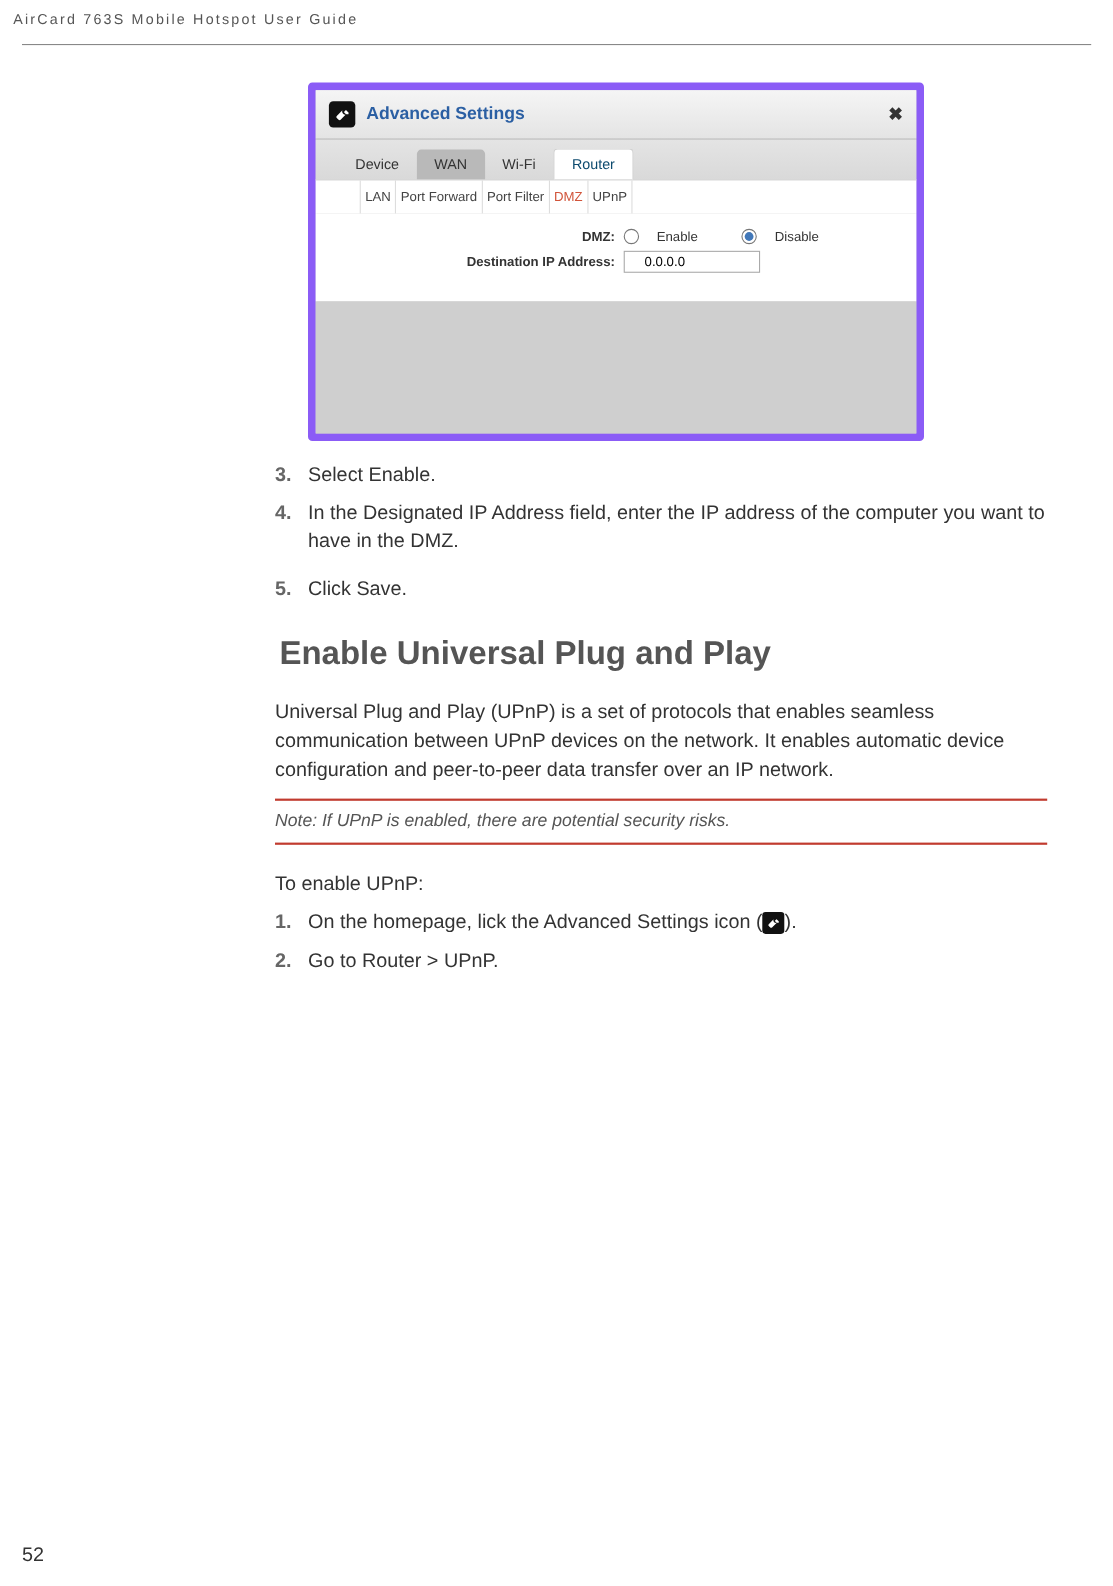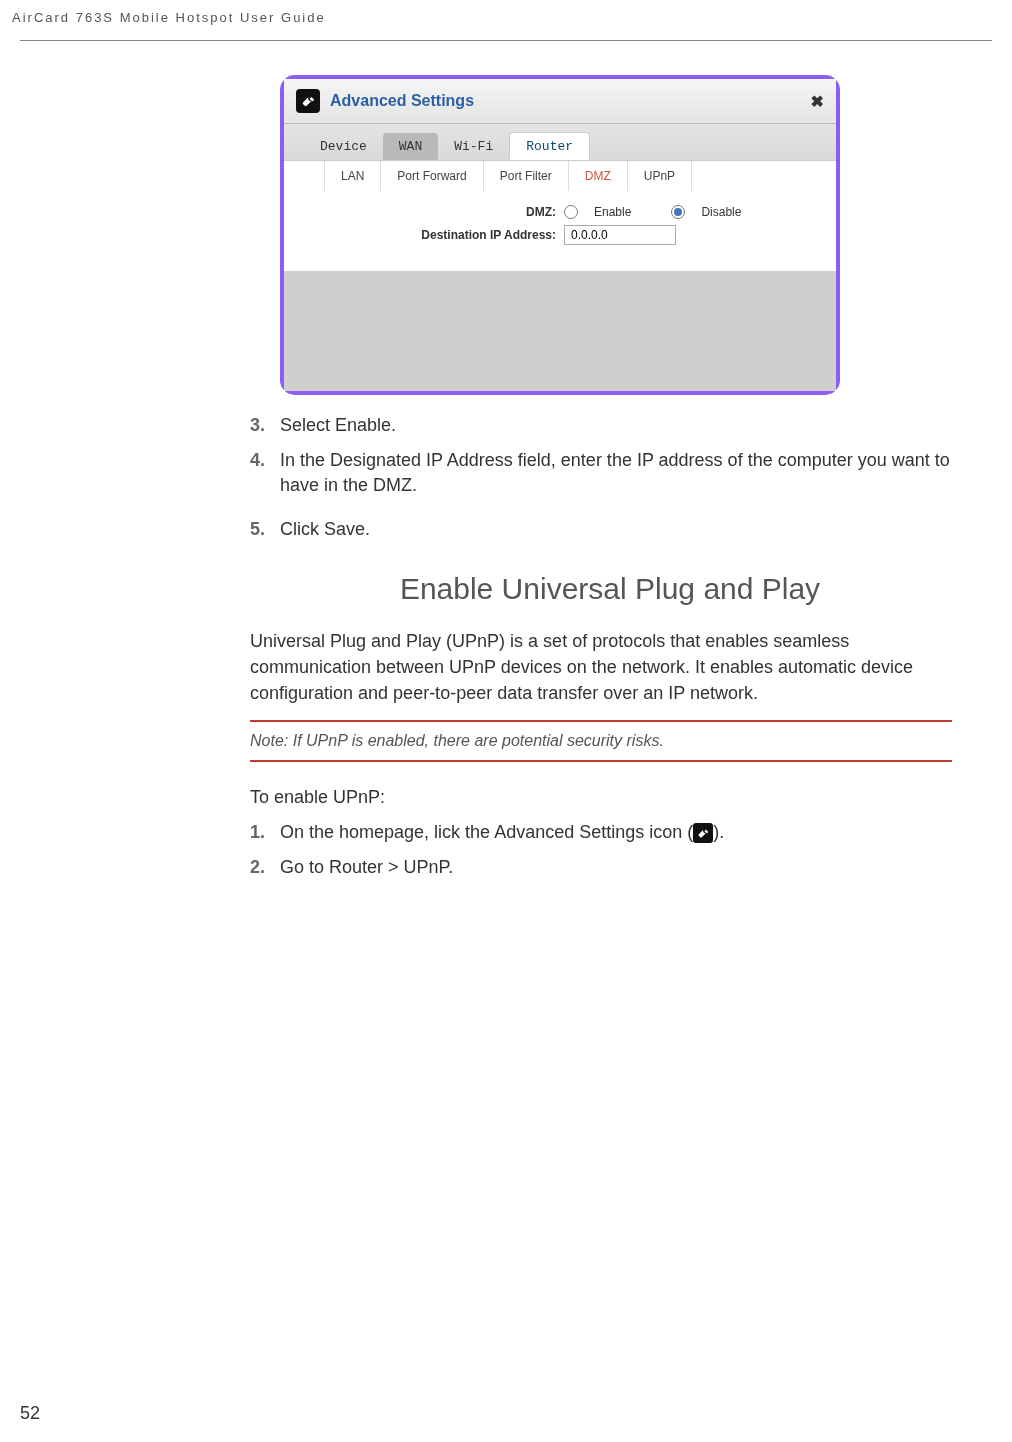--- a/index.html
+++ b/index.html
@@ -28,22 +28,22 @@
   }
   .content {
     position: absolute;
     top: 75px;
     left: 250px;
     right: 60px;
   }
   .screenshot {
     width: 560px;
     margin-left: 30px;
-    border: 4px solid #8b5cf6;
-    border-radius: 15px;
+    border: 7px solid #8b5cf6;
+    border-radius: 4px;
     background: #cfcfcf;
     box-shadow: inset 0 0 0 1px #e3e3e3;
   }
   .titlebar {
     display: flex;
     align-items: center;
     padding: 10px 12px;
     background: linear-gradient(#f5f5f5,#e4e4e4);
     border-bottom: 1px solid #bbb;
   }
@@ -75,33 +75,32 @@
     padding: 8px 20px 0 20px;
     background: linear-gradient(#e4e4e4,#d9d9d9);
     font-size: 13px;
   }
   .tab {
     padding: 6px 16px;
     color: #333;
     border-top-left-radius: 4px;
     border-top-right-radius: 4px;
     cursor: pointer;
-    font-family: Liberation Mono, monospace;
   }
   .tab.gray { background: #b9b9b9; }
   .tab.active-orange { color: #0c4a6e; background: #fff; border: 1px solid #ccc; border-bottom: none; }
   .subtabs-row {
     display: flex;
     padding: 0 40px;
     background: #fff;
     border-top: 1px solid #ccc;
     font-size: 12px;
   }
   .subtab {
-    padding: 8px 16px;
+    padding: 8px 4px;
     border-right: 1px solid #ddd;
     cursor: pointer;
     color: #444;
   }
   .subtab:first-child { border-left: 1px solid #ddd; }
   .subtab.active { color: #d1543a; }
   .form-area {
     background: #fff;
     padding: 14px 20px 20px 20px;
     font-size: 12px;
@@ -114,22 +113,22 @@
   .form-label {
     width: 260px;
     text-align: right;
     font-weight: bold;
     padding-right: 8px;
   }
   .radio-group { display: flex; align-items: flex-start; gap: 16px; }
   .radio { appearance: none; width: 14px; height: 14px; border: 1px solid #777; border-radius: 50%; background: #fff; position: relative; }
   .radio.checked::after { content: ''; width: 8px; height: 8px; background: #4177b8; border-radius: 50%; position: absolute; top: 2px; left: 2px; }
   .ip-input {
-    width: 112px;
-    padding: 2px 6px;
+    width: 124px;
+    padding: 2px 18px;
     font-size: 12px;
     border: 1px solid #aaa;
   }
   .gray-area {
     height: 120px;
     background: #cfcfcf;
   }
 
   .body-text {
     margin-top: 18px;
@@ -145,24 +144,23 @@
     width: 30px;
     font-weight: bold;
     color: #666;
     flex-shrink: 0;
   }
   .ol-body { flex: 1; }
   .ol-body p { margin-bottom: 8px; }
   .link { color: #2077b3; }
   h2.section {
     font-size: 30px;
-    font-weight: normal;
+    font-weight: bold;
     color: #555;
-    margin: 30px 0 22px 18px;
-    text-align: center;
+    margin: 30px 0 22px 4px;
   }
   .para {
     font-size: 18px;
     line-height: 1.45;
     margin-bottom: 11px;
   }
   .note-block {
     border-top: 2px solid #c13b2f;
     border-bottom: 2px solid #c13b2f;
     padding: 10px 0;

